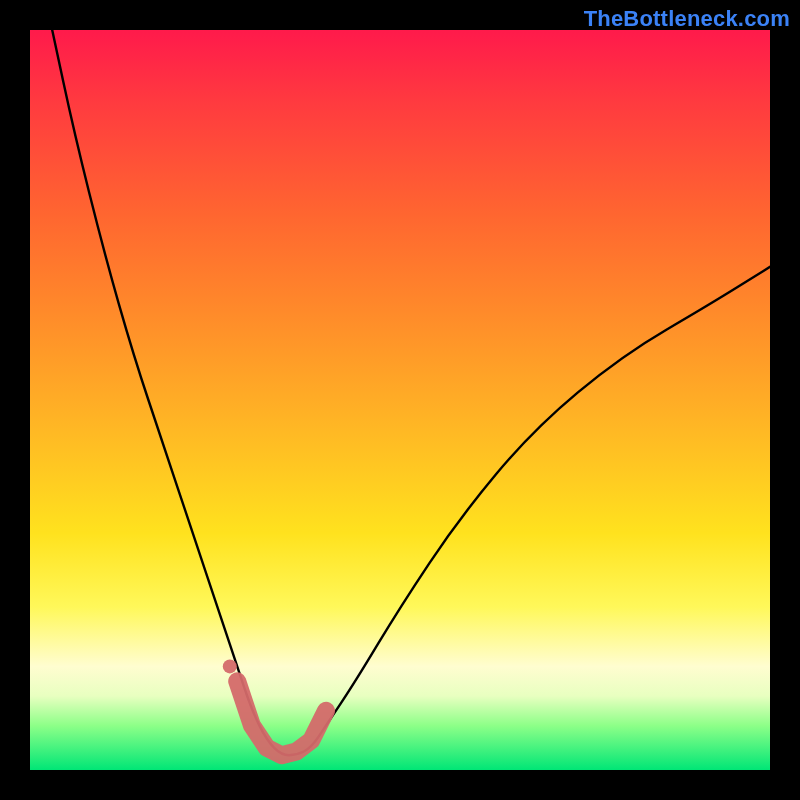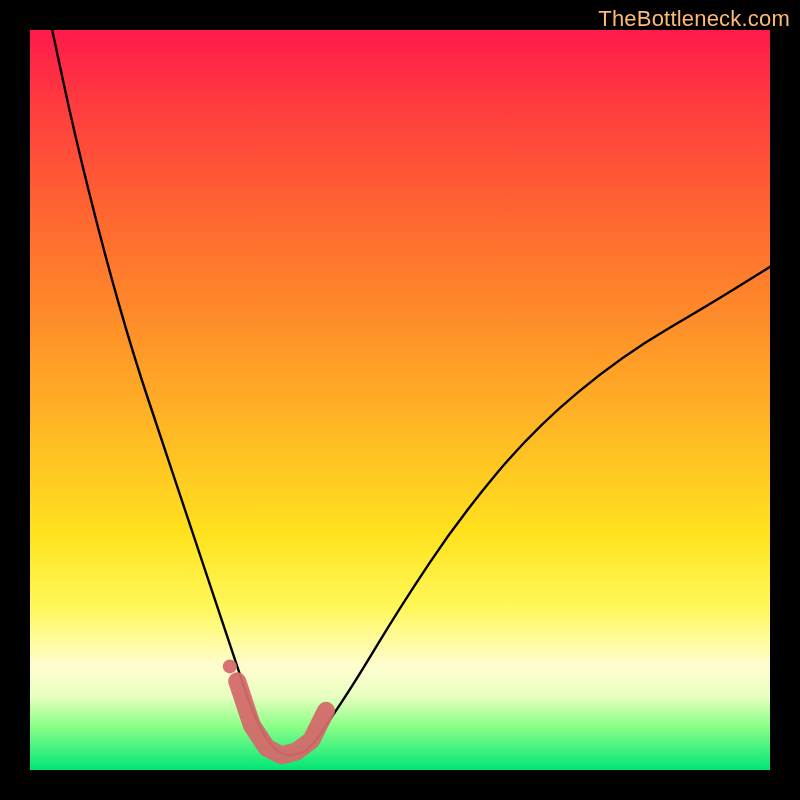--- a/index.html
+++ b/index.html
@@ -32,23 +32,23 @@
       #fff85a 78%,
       #fffdd0 86%,
       #e8ffc0 90%,
       #8dff88 94%,
       #00e676 100%);
   }
   .watermark {
     position: absolute;
     top: 6px;
     right: 10px;
-    color: #fdba74;
+    color: #3b82f6;
     font-size: 22px;
-    font-weight: 400;
+    font-weight: 700;
     letter-spacing: 0.2px;
     user-select: none;
   }
   svg {
     position: absolute;
     left: 0;
     top: 0;
   }
 </style>
 </head>

